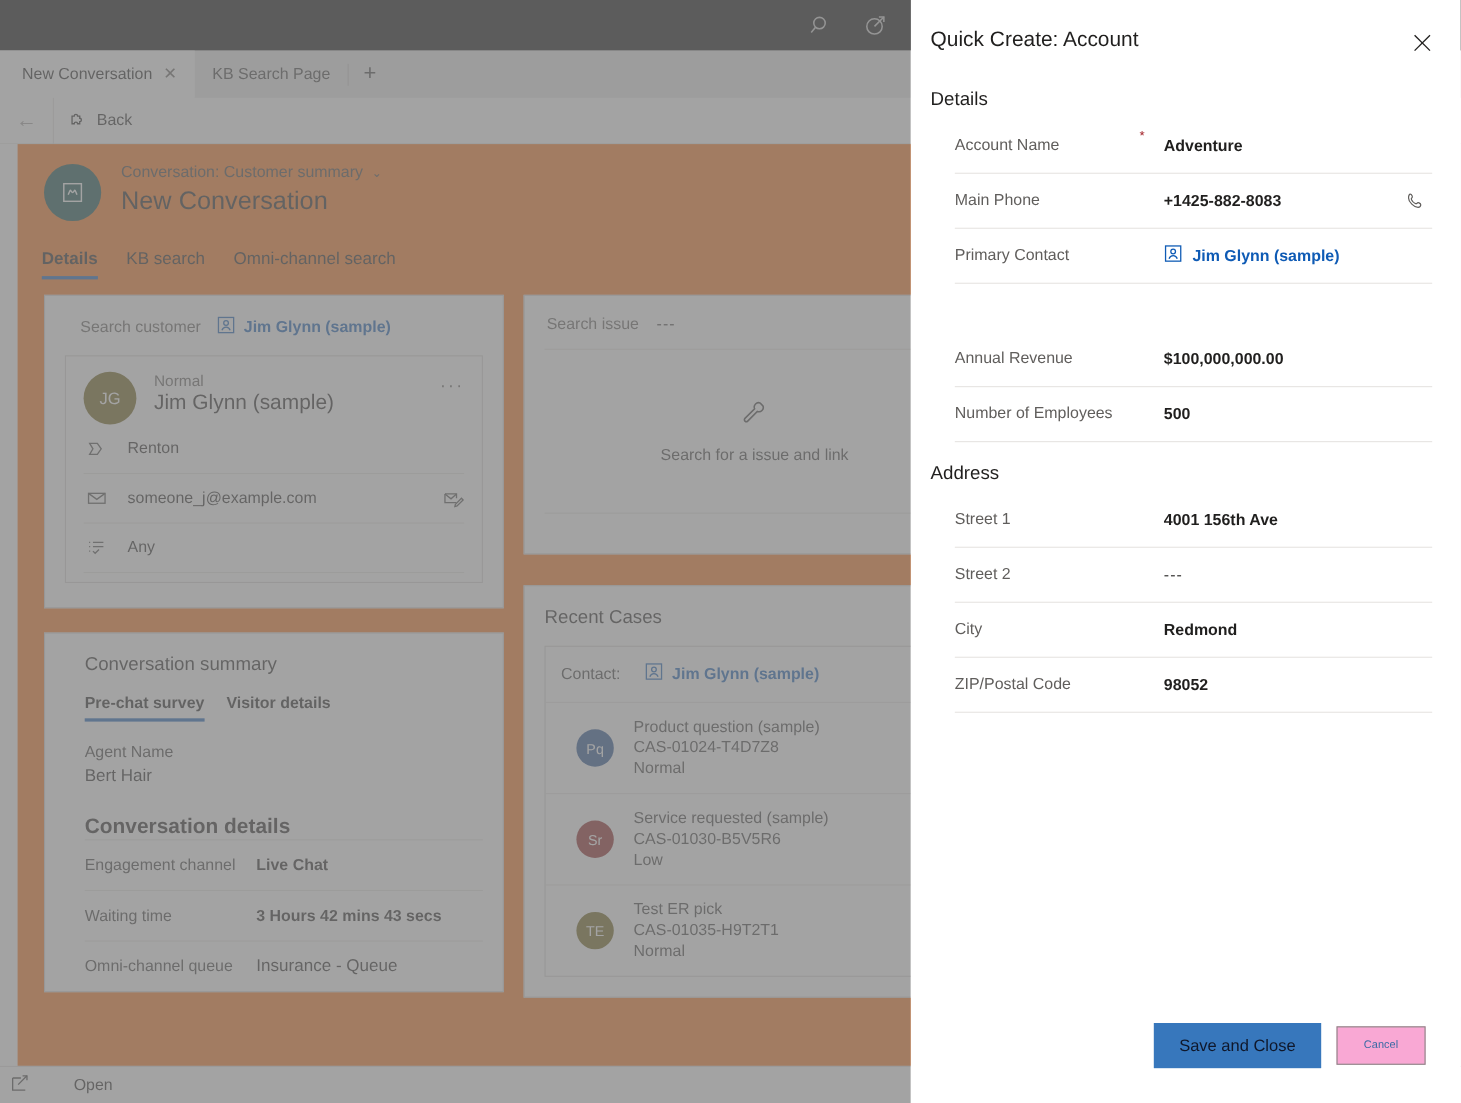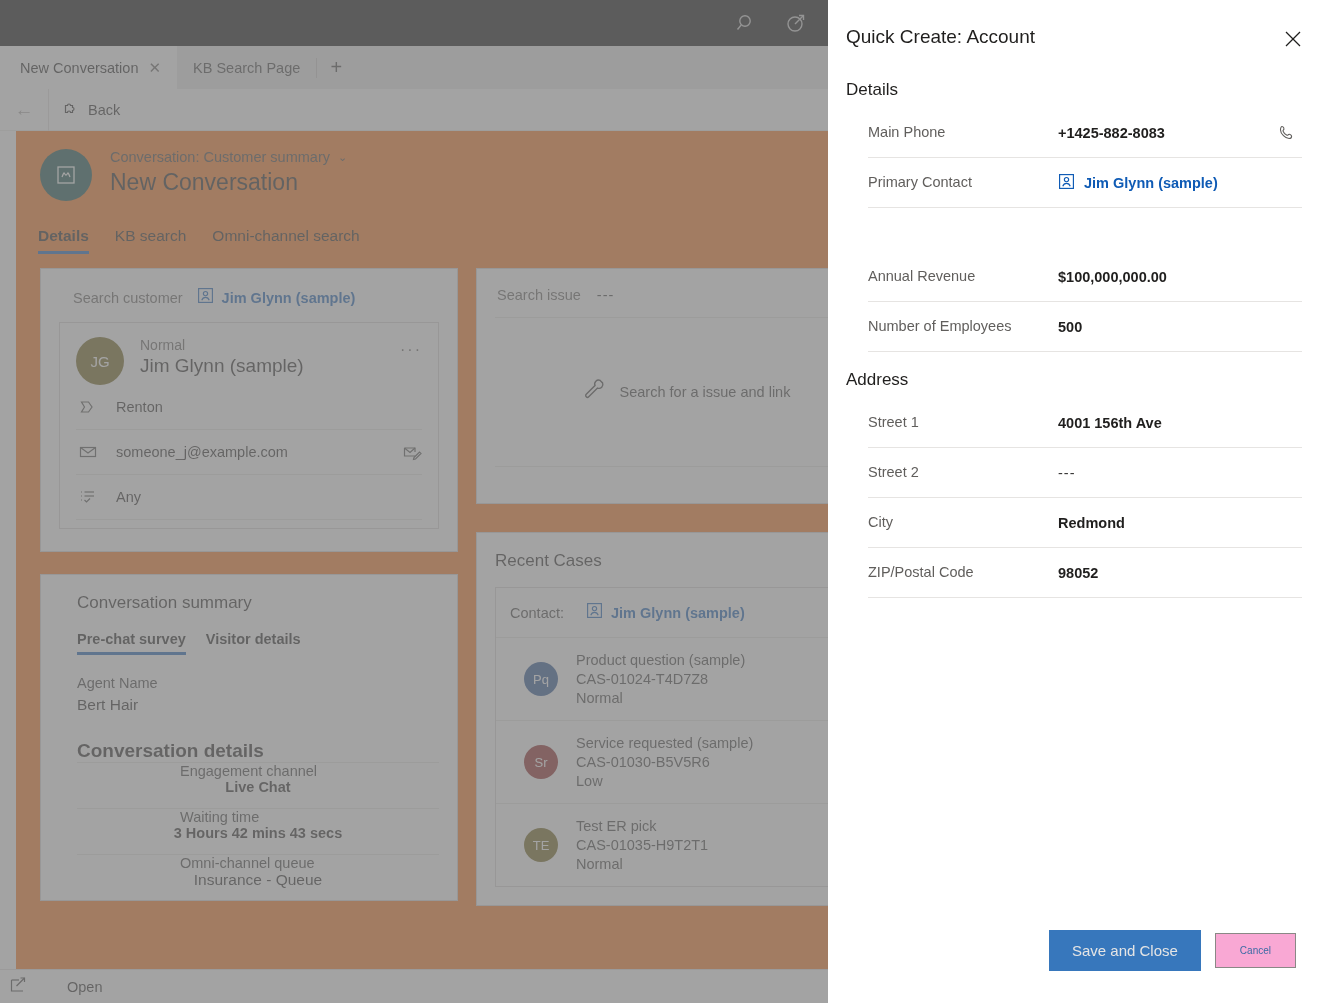--- a/index.html
+++ b/index.html
@@ -127,33 +127,33 @@
   .sub-tab.active { font-weight: 700; }
   .sub-tab.active::after {
     content: ""; position: absolute; left: 0; right: 0; bottom: 0; height: 3px; background: #0f5bb5;
   }
   .field-block { padding: 20px 0 0 18px; }
   .fb-label { font-size: 14.5px; color: #3b3a39; }
   .fb-value { font-size: 15.5px; color: #201f1e; margin-top: 5px; }
   .sec-head { font-size: 19px; font-weight: 700; color: #201f1e; padding: 26px 0 0 18px; }
   .kv-row {
     display: flex; align-items: center; margin: 0 0 0 18px;
-    border-top: 1px solid #e6e4e2; height: 46px; flex-direction: column;
+    border-top: 1px solid #e6e4e2; height: 46px;
   }
   .kv-k { width: 156px; font-size: 14.5px; color: #3b3a39; flex: none; }
   .kv-v { font-size: 14.5px; color: #201f1e; font-weight: 700; }
   .kv-v.plain { font-weight: 400; font-size: 15.5px; }
 
   
   .issue-card { padding: 18px 0 0 0; }
   .issue-row { display: flex; align-items: center; gap: 16px; padding: 0 0 14px 20px; }
   .issue-row .dash { font-size: 14.5px; color: #3b3a39; letter-spacing: 1px; }
   .issue-empty {
     border-top: 1px solid #e6e4e2; border-bottom: 1px solid #e6e4e2;
-    height: 150px; display: flex; flex-direction: row;
+    height: 150px; display: flex; flex-direction: column;
     align-items: center; justify-content: center; gap: 12px;
     margin: 0 18px;
   }
   .issue-empty svg { width: 26px; height: 26px; color: #3b3a39; }
   .issue-empty .t { font-size: 14.5px; color: #3b3a39; }
   .issue-foot { height: 36px; }
 
   .cases-card { margin-top: 28px; padding: 18px; }
   .cases-title { font-size: 17px; color: #201f1e; }
   .cases-box { border: 1px solid #d6d4d2; margin-top: 16px; }
@@ -222,21 +222,21 @@
   .f-val.muted { font-weight: 400; color: #3b3a39; letter-spacing: 1px; }
   .f-val.link { color: #0f5bb5; display: flex; align-items: center; gap: 9px; }
   .f-act { width: 24px; flex: none; color: #605e5c; }
   .f-act svg { width: 18px; height: 18px; display: block; }
 
   .panel-footer {
     display: flex; align-items: center; justify-content: flex-end; gap: 14px;
     padding: 0 32px 32px 0;
   }
   .btn-primary {
-    background: #3777bc; color: #e5e5e5; border: 1px solid #3777bc;
+    background: #3777bc; color: #0f172a; border: 1px solid #3777bc;
     font-size: 15px; padding: 11px 22px; font-family: inherit; cursor: pointer;
   }
   .btn-secondary {
     background: #f9a8d4; color: #3b6ba5; border: 1px solid #8a8886;
     font-size: 10px; padding: 11px 24px; font-family: inherit; cursor: pointer;
   }
 </style>
 </head>
 <body>
 
@@ -501,20 +501,26 @@
           <line x1="6" y1="6" x2="20" y2="20"></line>
             <line x1="20" y1="6" x2="6" y2="20"></line>
         </svg>
       </div>
     </div>
 
     <div class="panel-body">
 
       <div class="grp-head">Details</div>
 
+      <div class="frow">
+        <div class="f-label">Account Name</div>
+        <div class="f-req">*</div>
+        <div class="f-val">Adventure</div>
+        <div class="f-act"></div>
+      </div>
 
       <div class="frow">
         <div class="f-label">Main Phone</div>
         <div class="f-req"></div>
         <div class="f-val">+1425-882-8083</div>
         <div class="f-act">
           <svg viewBox="0 0 18 18" fill="none" stroke="currentColor" stroke-width="1.1">
             <path d="M4 2.5c1 0 1.3.5 1.8 1.6.4 1 .2 1.4-.4 1.9-.5.4-.6.7-.2 1.5.6 1.3 2 2.8 3.4 3.5.8.4 1.1.3 1.5-.2.5-.6.9-.8 1.9-.4 1.1.5 1.6.8 1.6 1.8 0 1.2-1.2 2.3-2.5 2.3-3.6 0-8.6-5-8.6-8.6C2.5 3.7 3.3 2.5 4 2.5z"></path>
           </svg>
         </div>

